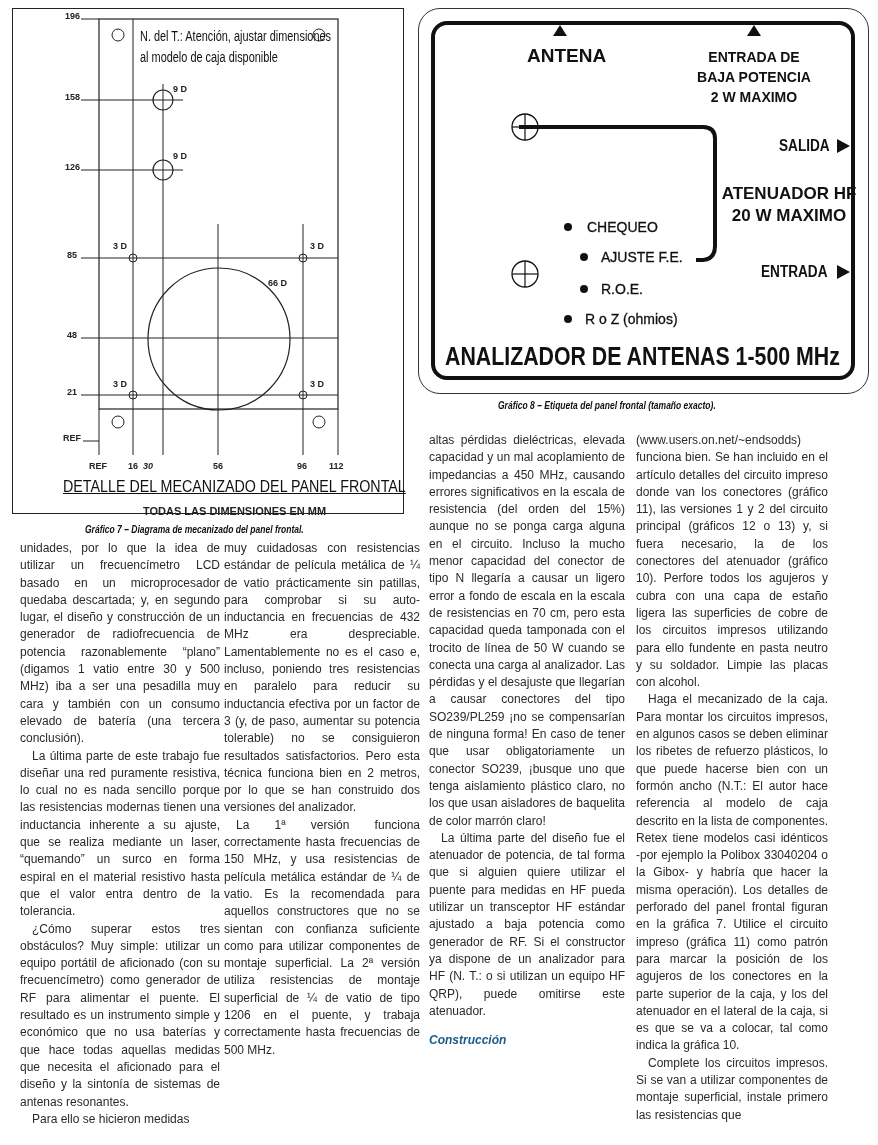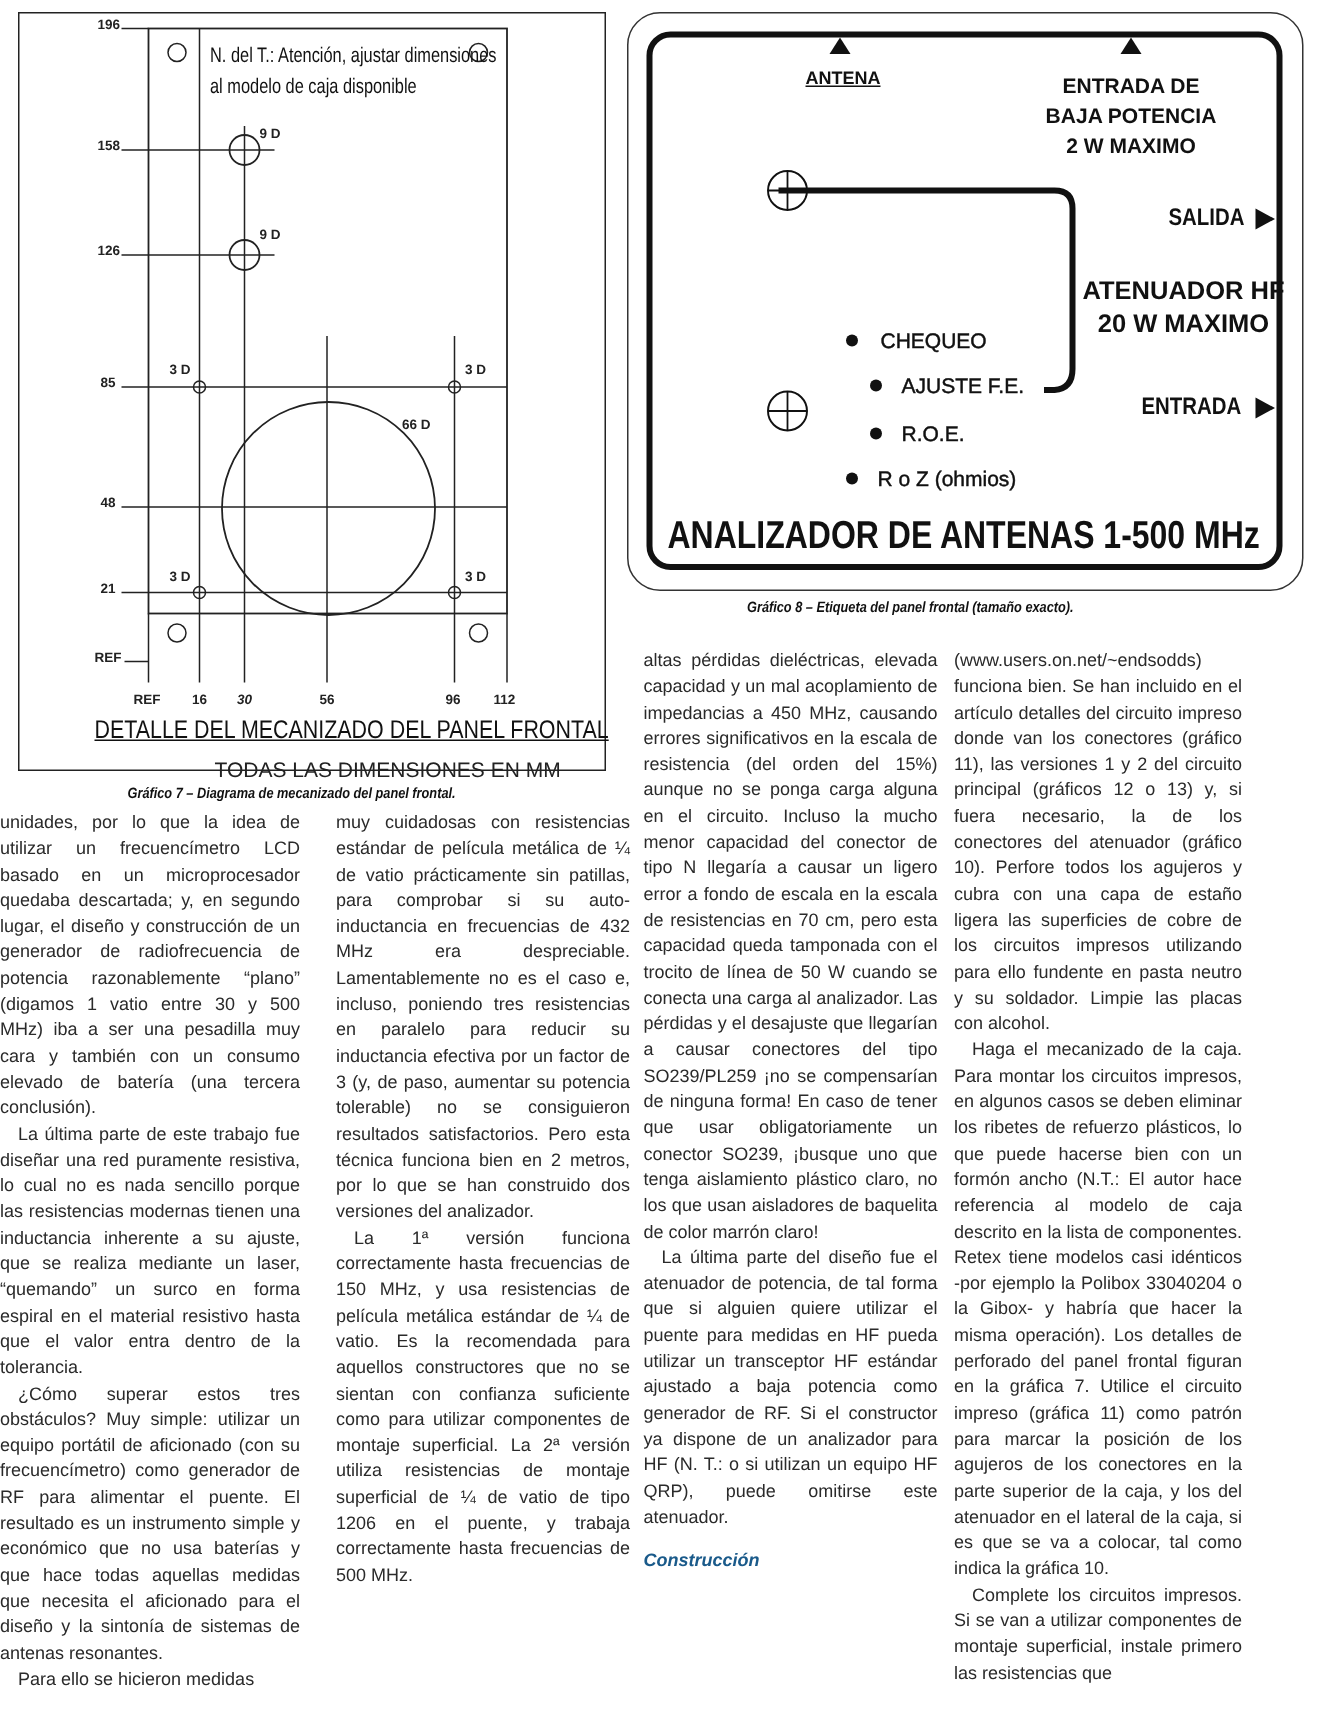--- a/index.html
+++ b/index.html
@@ -4,39 +4,39 @@
 <style>
   html, body { margin: 0; padding: 0; background: #ffffff; }
   body { width: 878px; height: 1145px; position: relative; overflow: hidden; font-family: "Liberation Sans", sans-serif; color: #1a1a1a; }
 
   
   #fig7 { position: absolute; left: 12px; top: 8px; width: 392px; height: 506px; border: 1px solid #222; box-sizing: border-box; }
   #fig7 svg { position: absolute; left: 0; top: 0; }
   .fig7-label { position: absolute; font-size: 9px; font-weight: bold; color: #222; font-family: "Liberation Sans", sans-serif; text-align: center; }
   .fig7-note { position: absolute; left: 127px; top: 17px; font-size: 14px; line-height: 21px; color: #111; transform: scaleX(0.78); transform-origin: left top; white-space: nowrap; font-family: "Liberation Sans", sans-serif; }
   .fig7-title { position: absolute; left: 50px; top: 468px; width: 300px; font-size: 17px; text-decoration: underline; color: #111; white-space: nowrap; transform: scaleX(0.84); transform-origin: left top; font-family: "Liberation Sans", sans-serif; }
-  .fig7-sub { position: absolute; left: 130px; top: 496px; font-size: 14px; font-weight: normal; color: #222; white-space: nowrap; text-align: center; }
+  .fig7-sub { position: absolute; left: 130px; top: 496px; font-size: 11px; font-weight: bold; color: #222; white-space: nowrap; text-align: center; }
   .caption { position: absolute; font-size: 10px; font-weight: bold; font-style: italic; color: #111; white-space: nowrap; transform: scaleX(0.85); transform-origin: left top; }
 
   
   #fig8 { position: absolute; left: 418px; top: 8px; width: 451px; height: 386px; border: 1.5px solid #333; border-radius: 22px; box-sizing: border-box; }
   #fig8-inner { position: absolute; left: 12px; top: 12px; width: 424px; height: 359px; border: 4px solid #111; border-radius: 16px; box-sizing: border-box; }
   #fig8 svg { position: absolute; left: 0; top: 0; }
   .f8 { position: absolute; font-weight: bold; color: #111; white-space: nowrap; font-family: "Liberation Sans", sans-serif; }
   .f8-c { text-align: center; }
   .f8-big { font-size: 26px; transform: scaleX(0.82); transform-origin: left top; }
   .f8-med { font-size: 16px; transform: scaleX(0.85); transform-origin: left top; }
   .f8-sm { font-size: 14px; }
 
   
   .col { position: absolute; top: 540px; font-size: 12px; line-height: 17.3px; color: #2a2a2a; text-align: justify; font-family: "Liberation Sans", sans-serif; }
   .col p { margin: 0; text-indent: 12px; }
   .col p.noindent { text-indent: 0; }
   .col h3 { margin: 12px 0 0 0; font-size: 12px; line-height: 17px; font-style: italic; font-weight: bold; color: #1a5a8a; }
-  #col1 { left: 0; width: 200px; }
+  #col1 { left: 20px; width: 200px; }
   #col2 { left: 224px; width: 196px; }
   #col3 { left: 429px; top: 432px; width: 196px; }
   #col4 { left: 636px; top: 432px; width: 192px; }
 </style>
 </head>
 <body>
 
 <div id="fig7">
   <svg width="392" height="506">
 
@@ -81,21 +81,21 @@
   <span class="fig7-label" style="left:52px;top:2px;">196</span>
   <span class="fig7-label" style="left:52px;top:83px;">158</span>
   <span class="fig7-label" style="left:52px;top:153px;">126</span>
   <span class="fig7-label" style="left:54px;top:241px;">85</span>
   <span class="fig7-label" style="left:54px;top:321px;">48</span>
   <span class="fig7-label" style="left:54px;top:378px;">21</span>
   <span class="fig7-label" style="left:50px;top:424px;">REF</span>
 
   <span class="fig7-label" style="left:76px;top:452px;">REF</span>
   <span class="fig7-label" style="left:115px;top:452px;">16</span>
-  <span class="fig7-label" style="left:145px;top:452px;font-style:italic;">30</span>
+  <span class="fig7-label" style="left:130px;top:452px;font-style:italic;">30</span>
   <span class="fig7-label" style="left:200px;top:452px;">56</span>
   <span class="fig7-label" style="left:284px;top:452px;">96</span>
   <span class="fig7-label" style="left:316px;top:452px;">112</span>
 
   <span class="fig7-label" style="left:160px;top:75px;">9 D</span>
   <span class="fig7-label" style="left:160px;top:142px;">9 D</span>
   <span class="fig7-label" style="left:100px;top:232px;">3 D</span>
   <span class="fig7-label" style="left:297px;top:232px;">3 D</span>
   <span class="fig7-label" style="left:100px;top:370px;">3 D</span>
   <span class="fig7-label" style="left:297px;top:370px;">3 D</span>
@@ -123,21 +123,21 @@
     <line x1="106" y1="252" x2="106" y2="278" stroke="#111" stroke-width="1.2"></line>
 
     <path d="M 100 118 L 284 118 Q 296 118 296 130 L 296 237 Q 296 250 284 251 L 277 251" fill="none" stroke="#111" stroke-width="4"></path>
 
     <circle cx="149" cy="218" r="4" fill="#111"></circle>
     <circle cx="165" cy="248" r="4" fill="#111"></circle>
     <circle cx="165" cy="280" r="4" fill="#111"></circle>
     <circle cx="149" cy="310" r="4" fill="#111"></circle>
   </svg>
 
-  <div class="f8 f8-sm" style="left:118px;top:36px;font-size:12px;text-decoration:underline;">ANTENA</div>
+  <div class="f8 f8-sm" style="left:108px;top:36px;font-size:19px;">ANTENA</div>
   <div class="f8 f8-sm f8-c" style="left:255px;top:38px;width:160px;line-height:20px;">
     <div>ENTRADA DE</div>
     <div>BAJA POTENCIA</div>
     <div>2 W MAXIMO</div>
   </div>
   <div class="f8 f8-med" style="left:360px;top:128px;">SALIDA</div>
   <div class="f8 f8-c" style="left:300px;top:174px;width:140px;font-size:17px;line-height:22px;">
     <div>ATENUADOR HF</div>
     <div>20 W MAXIMO</div>
   </div>

